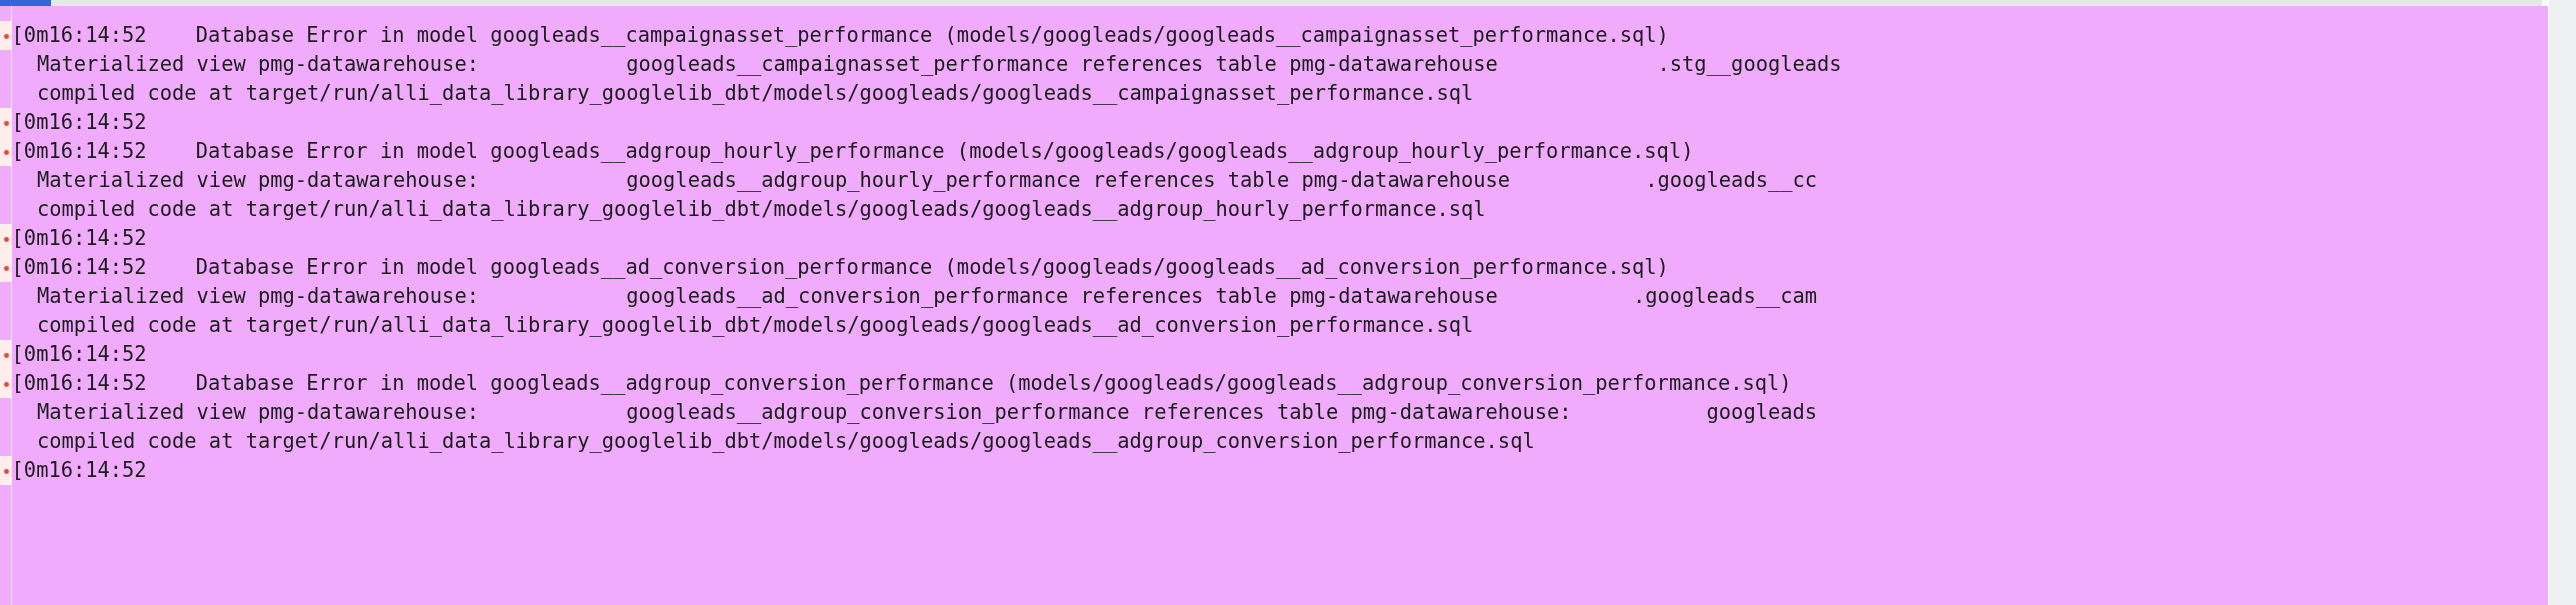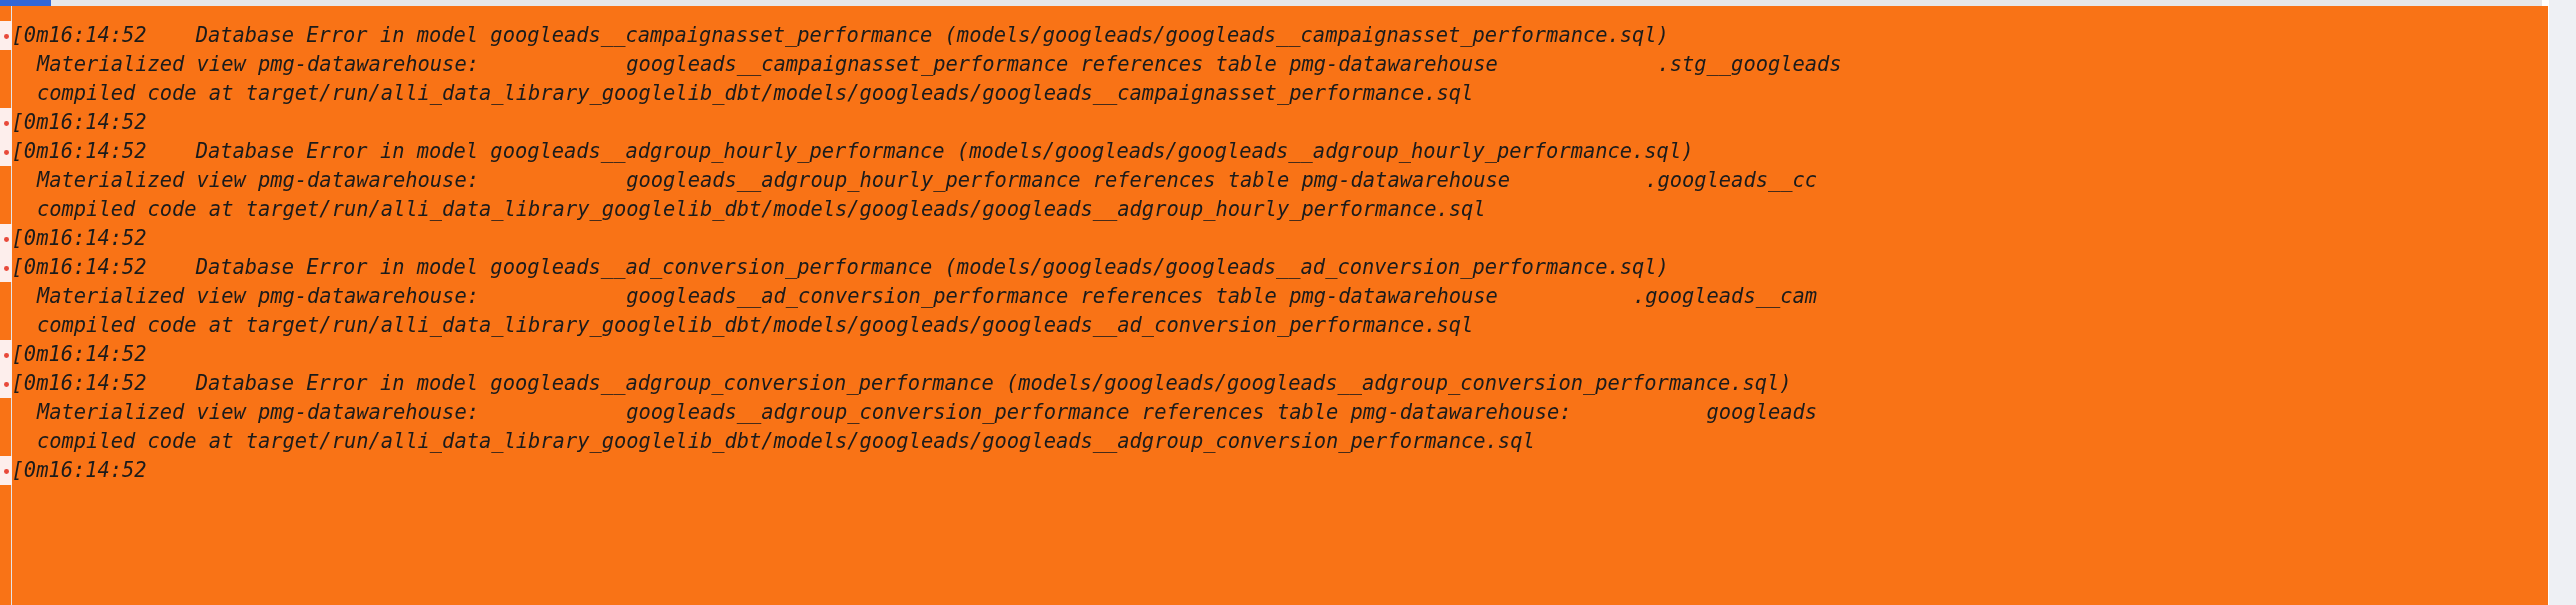--- a/index.html
+++ b/index.html
@@ -40,23 +40,22 @@
     box-sizing: border-box;
   }
 
   
   .log-viewport {
     position: absolute;
     top: 5.8px;
     left: 0;
     right: 28px;
     bottom: 0;
-    background: #f97316;
+    background: #f0abfc;
     overflow: hidden;
-    font-style: italic;
   }
 
   .log-gutter-rule {
     position: absolute;
     top: 0;
     left: 10.7px;
     width: 1px;
     height: 100%;
     background: #e3e4e8;
   }

